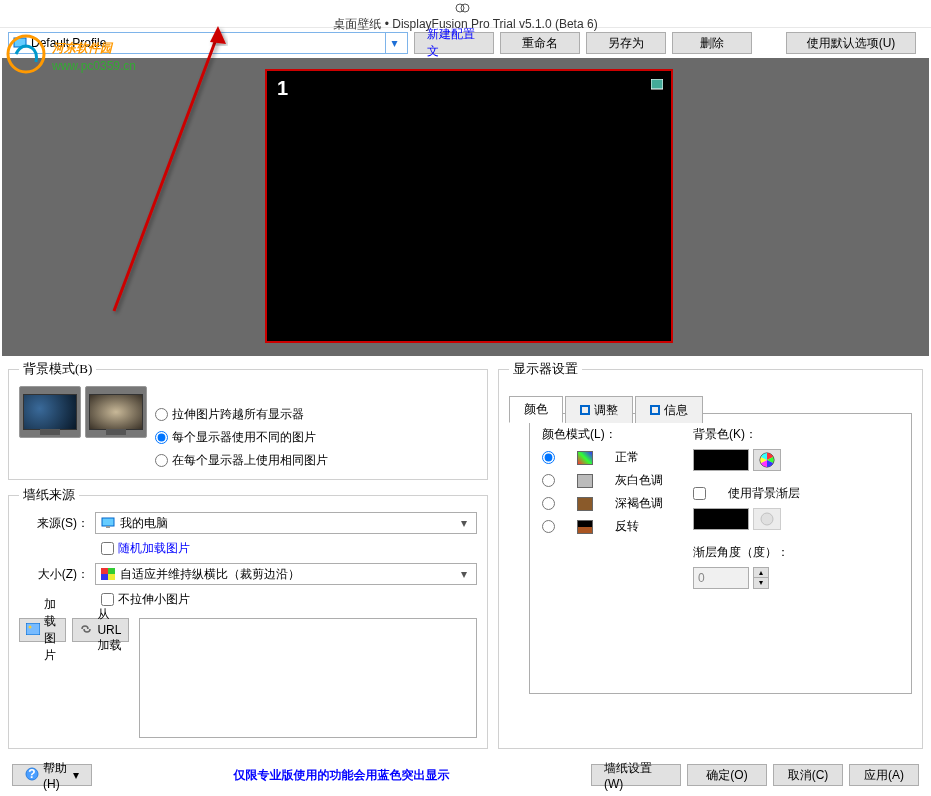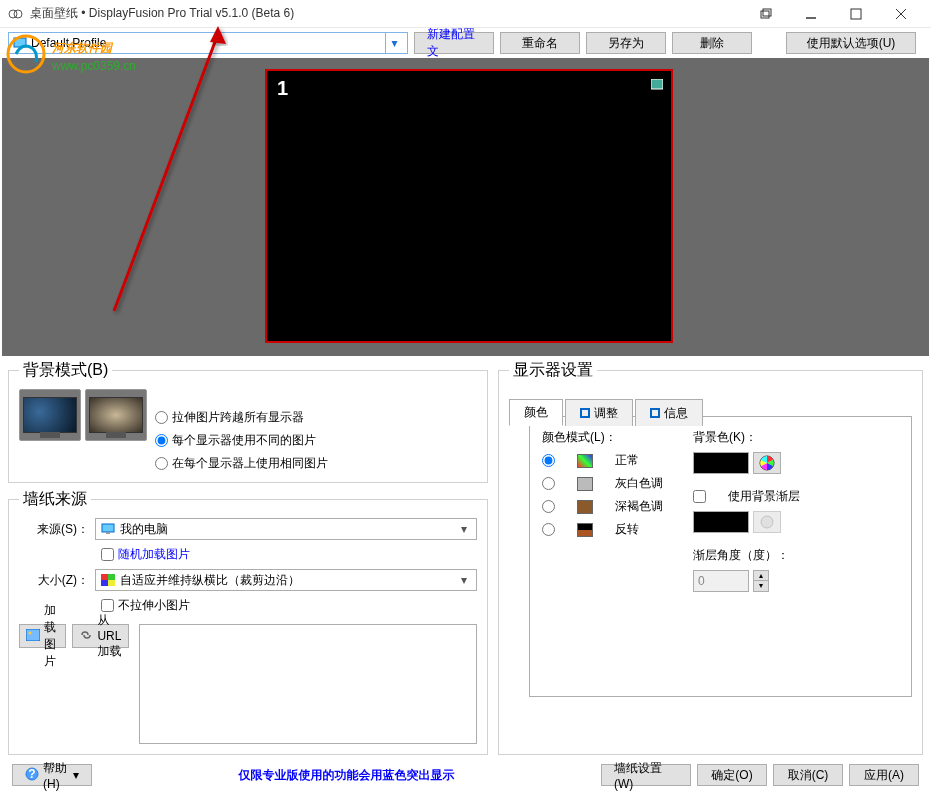--- a/index.html
+++ b/index.html
@@ -1,18 +1,18 @@
 <!DOCTYPE html>
 <html><head>
 <meta charset="utf-8">
 <style>
 * { box-sizing: border-box; margin: 0; padding: 0; font-family: "Microsoft YaHei", "SimSun", sans-serif; font-size: 12px; }
 body { background: #fff; width: 931px; height: 796px; position: relative; overflow: hidden; }
 
-.titlebar { height: 28px; background: #fff; border-bottom: 1px solid #e8e8e8; display: flex; align-items: center; padding: 0 8px; }
+.titlebar { height: 28px; background: #fff; border-bottom: 1px solid #e8e8e8; display: flex; align-items: center; padding: 0 8px; flex-direction: column; }
 .titlebar .icon { width: 16px; height: 16px; margin-right: 6px; display: inline-block; }
 .titlebar .title { flex: 1; color: #333; font-size: 12px; }
 .titlebar .winbtns { display: flex; gap: 0; }
 .titlebar .winbtn { width: 45px; height: 28px; display: flex; align-items: center; justify-content: center; cursor: pointer; }
 
 .toolbar-row { height: 30px; display: flex; align-items: center; padding: 4px 8px; gap: 6px; background: #fff; }
 .profile-select { flex: 0 0 400px; height: 22px; border: 1px solid #7eb4ea; background: #fff; display: flex; align-items: center; padding: 0 4px; position: relative; }
 .profile-select input { border: none; flex: 1; outline: none; font-size: 12px; background: transparent; }
 .profile-select .dd { width: 18px; height: 20px; border-left: 1px solid #7eb4ea; display: flex; align-items: center; justify-content: center; color: #1e6fd6; }
 .btn { height: 22px; padding: 0 12px; border: 1px solid #adadad; background: #e1e1e1; display: flex; align-items: center; justify-content: center; font-size: 12px; cursor: pointer; }
@@ -26,21 +26,21 @@
 .monitor-icon { position: absolute; top: 8px; right: 8px; width: 12px; height: 12px; }
 
 .watermark { position: absolute; top: 28px; left: 4px; z-index: 10; pointer-events: none; }
 .arrow-overlay { position: absolute; top: 26px; left: 88px; z-index: 11; pointer-events: none; }
 
 .lower { display: flex; padding: 4px 8px; gap: 10px; }
 .left-col { flex: 0 0 480px; display: flex; flex-direction: column; }
 .right-col { flex: 1; display: flex; flex-direction: column; }
 
 fieldset { border: 1px solid #d0d0d0; padding: 8px 10px 10px; margin-bottom: 6px; }
-legend { padding: 0 4px; font-size: 16px; }
+legend { padding: 0 4px; font-size: 13px; font-family: Liberation Serif, serif; }
 
 .bgmode-row { display: flex; gap: 8px; }
 .bgmode-thumbs { display: flex; gap: 4px; }
 .bgmode-thumb { width: 62px; height: 52px; background: #777; border: 1px solid #999; display: flex; align-items: center; justify-content: center; position: relative; border-radius: 2px; }
 .bgmode-thumb .screen { width: 54px; height: 36px; background: linear-gradient(135deg,#1a3a5a,#5a7a9a); border: 1px solid #333; }
 .bgmode-thumb .stand { position: absolute; bottom: 2px; left: 50%; transform: translateX(-50%); width: 20px; height: 6px; background: #555; }
 .radios { display: flex; flex-direction: column; gap: 6px; padding-top: 2px; margin-top: 18px; }
 .radio-row { display: flex; align-items: center; gap: 4px; }
 .radio-row input { margin: 0; }
 
@@ -337,17 +337,17 @@
     <span style="margin-right:4px"><svg width="14" height="14">
           <circle cx="7" cy="7" r="6" fill="#4a9eff" stroke="#2a7edf"></circle>
           <text x="7" y="11" text-anchor="middle" fill="#fff" font-size="10" font-weight="bold">?</text>
         </svg></span>
     <span>帮助(H)</span>
     <span style="margin-left:2px">▾</span>
   </div>
   <div class="hint">仅限专业版使用的功能会用蓝色突出显示</div>
   <div class="footer-btns">
     <div class="btn" style="width:90px">墙纸设置(W)</div>
-    <div class="btn" style="width:70px">确定(O)</div>
+    <div class="btn" style="width:80px">确定(O)</div>
     <div class="btn" style="width:70px">取消(C)</div>
     <div class="btn" style="width:70px">应用(A)</div>
   </div>
 </div>
 
 </body></html>

